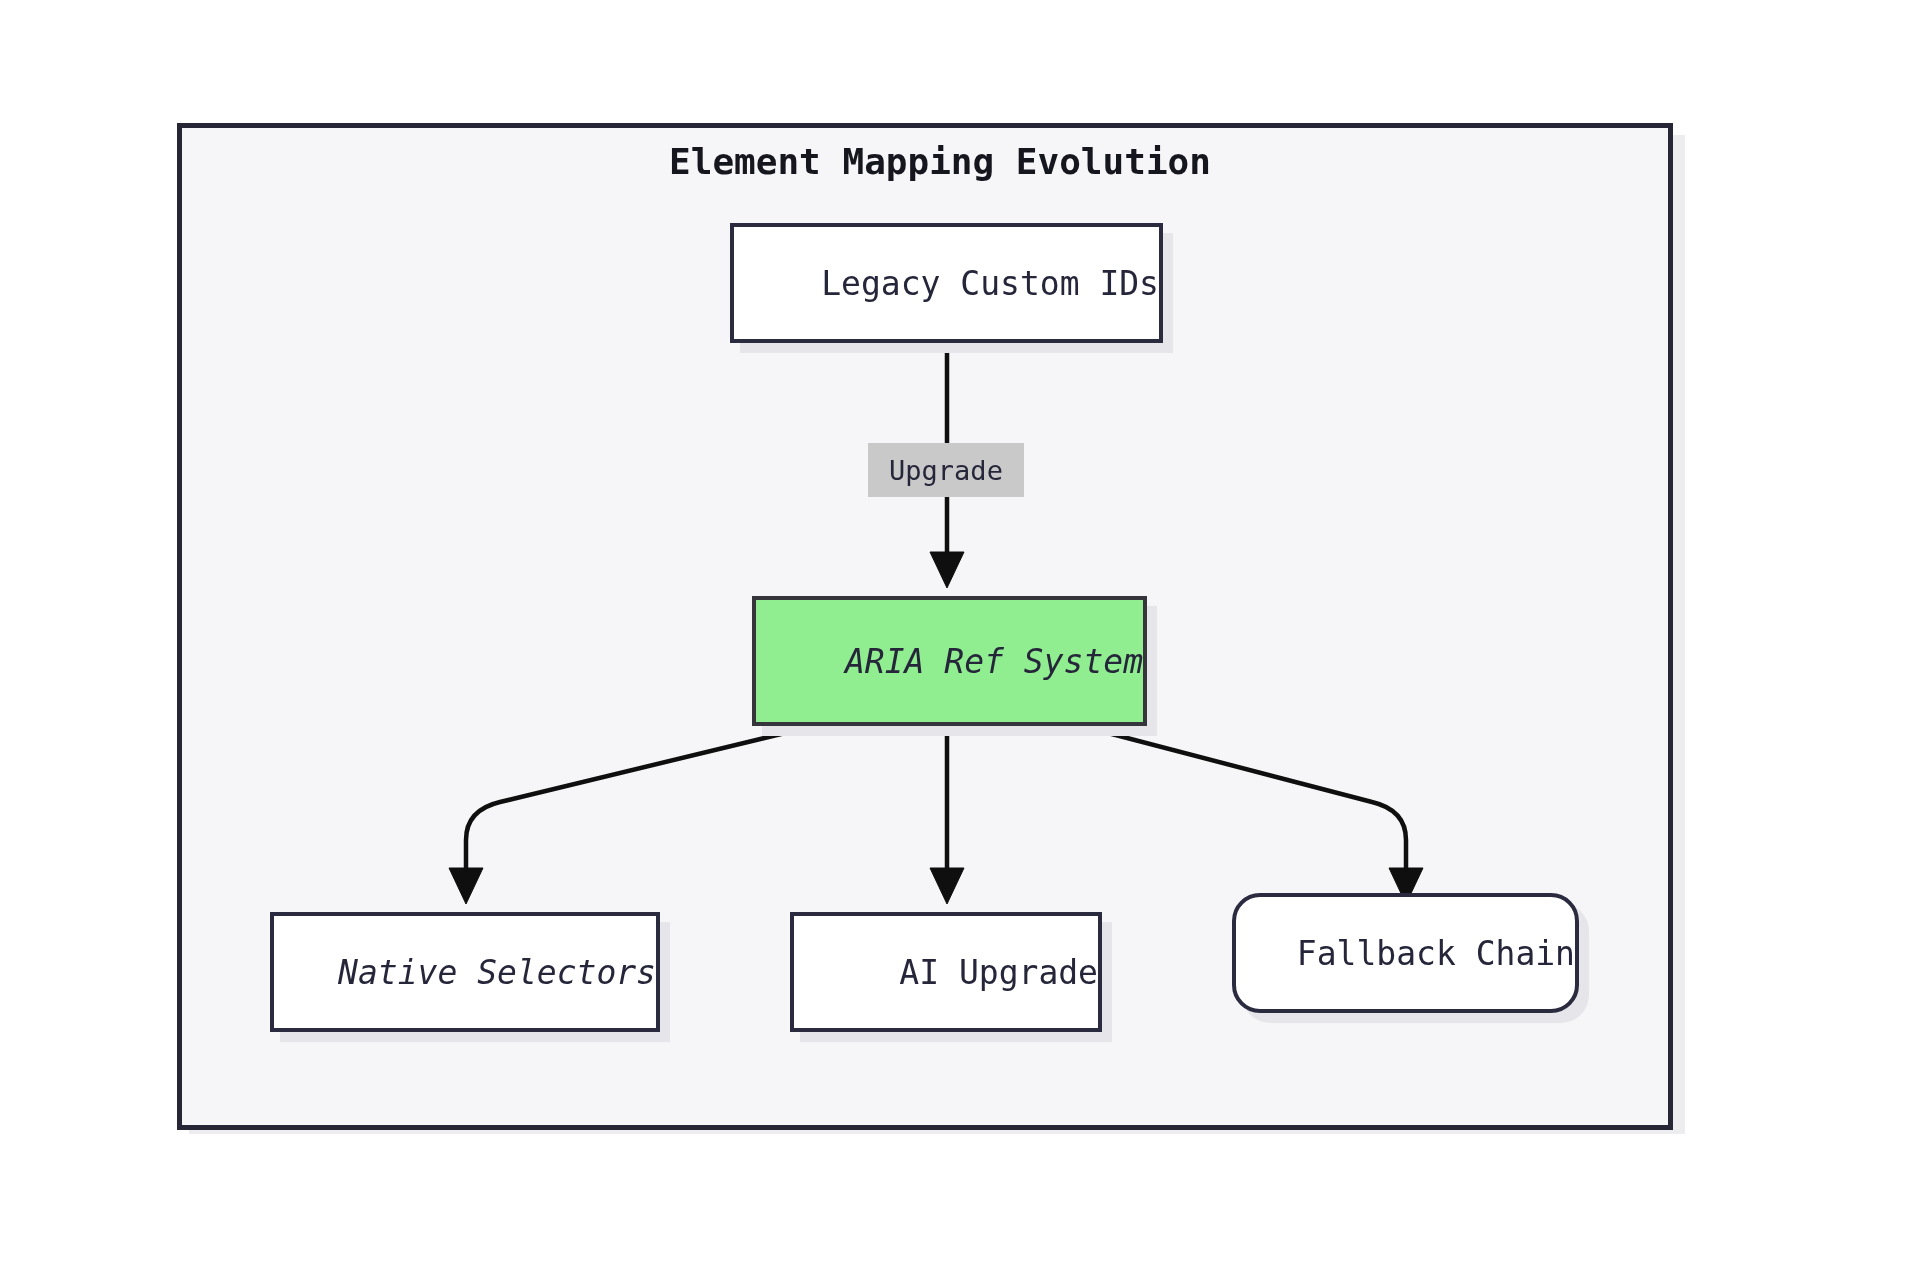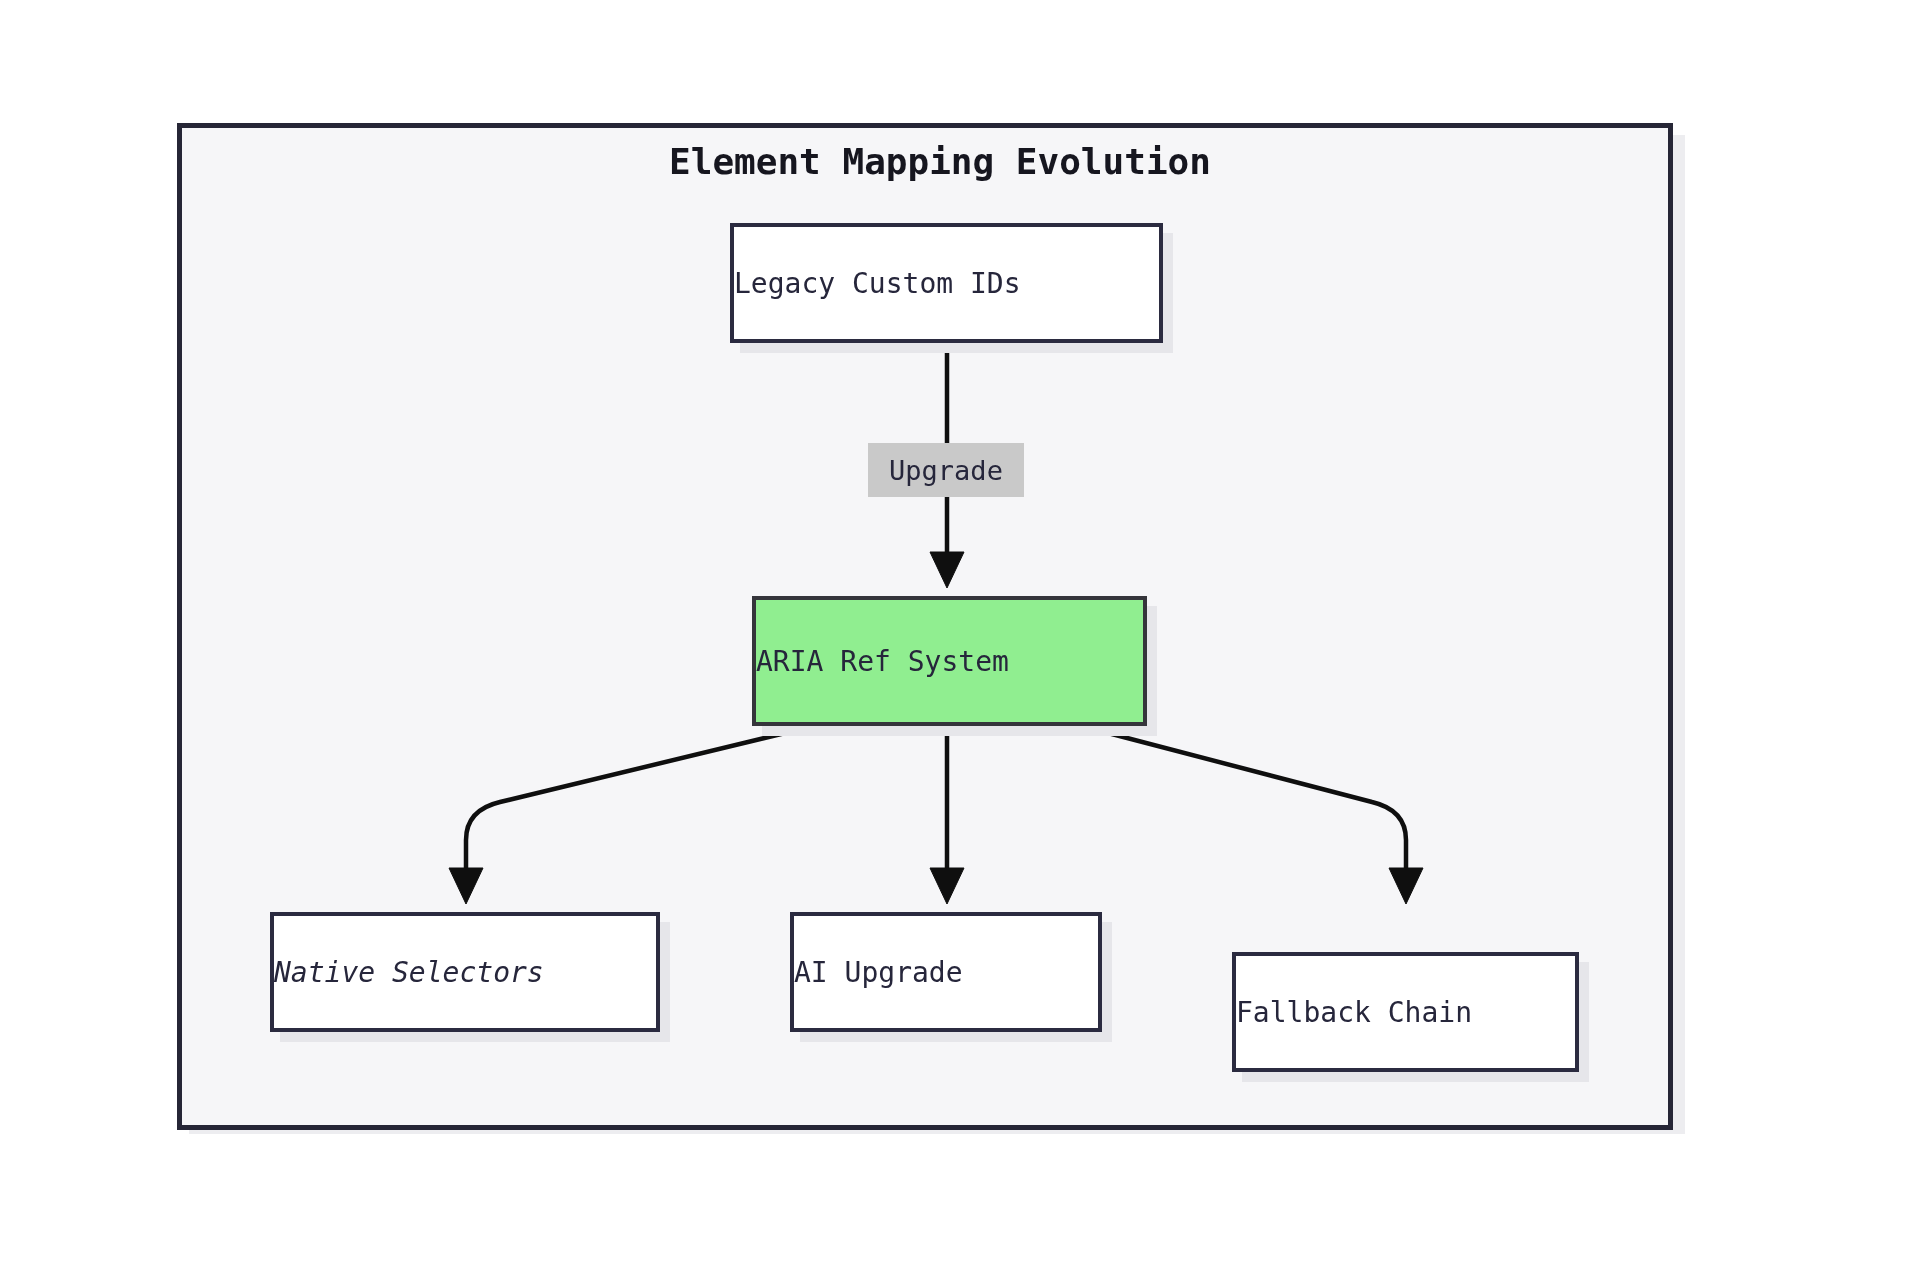--- a/index.html
+++ b/index.html
@@ -52,34 +52,34 @@
     stroke: #0f0f0f;
   }
   .node {
     position: absolute;
     box-sizing: border-box;
     background: #ffffff;
     border: 4px solid #2b2b40;
     box-shadow: 10px 10px 0 #e6e6ea;
     display: flex;
     align-items: center;
-    justify-content: flex-start;
-    font-size: 28px;
+    justify-content: flex-end;
+    font-size: 33px;
     color: #26263b;
     white-space: nowrap;
   }
   .node.green {
     background: #90EE90;
     border-color: #35353b;
   }
   .node-legacy   { left: 730px;  top: 223px; width: 433px; height: 120px; }
-  .node-aria     { left: 752px;  top: 596px; width: 395px; height: 130px; }
+  .node-aria     { left: 752px;  top: 596px; width: 395px; height: 130px; font-style: italic; }
   .node-native   { left: 270px;  top: 912px; width: 390px; height: 120px; font-style: italic; }
   .node-ai       { left: 790px;  top: 912px; width: 312px; height: 120px; }
-  .node-fallback { left: 1232px; top: 952px; width: 347px; height: 120px; }
+  .node-fallback { left: 1232px; top: 893px; width: 347px; height: 120px; border-radius: 28px; }
   .edge-label {
     position: absolute;
     left: 868px;
     top: 443px;
     width: 156px;
     height: 54px;
     background: #c9c9c9;
     display: flex;
     align-items: center;
     justify-content: center;

